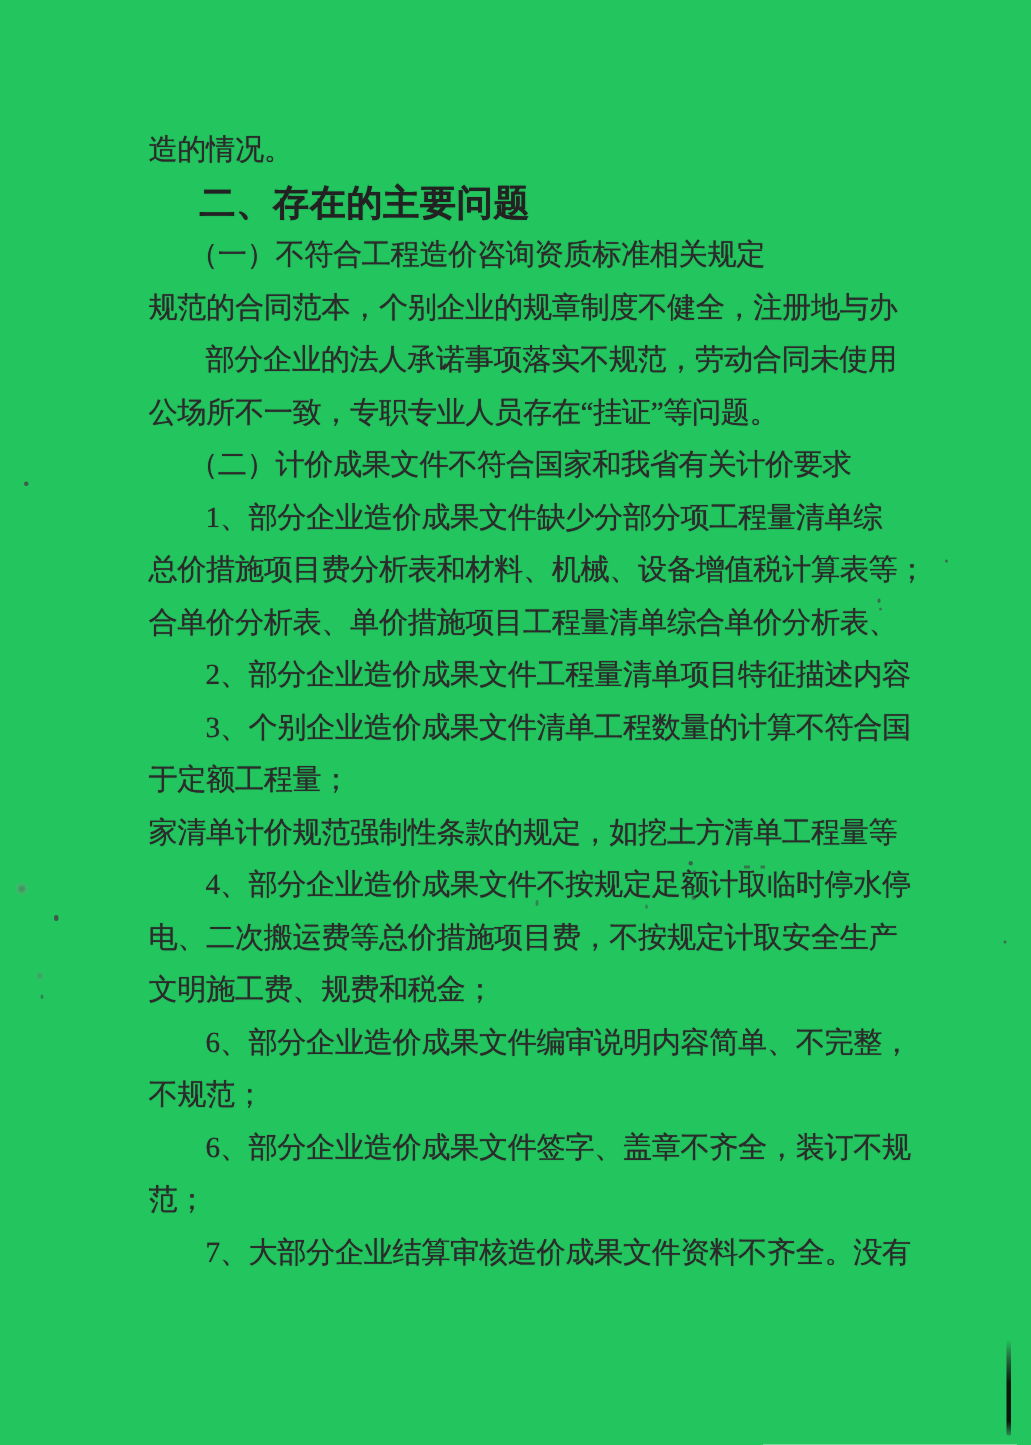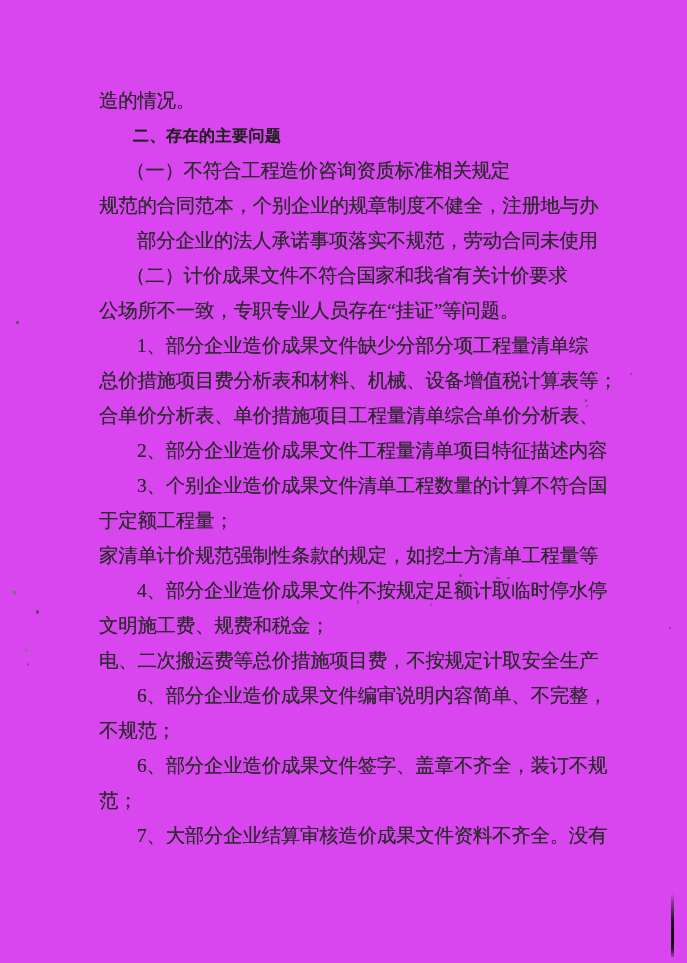--- a/index.html
+++ b/index.html
@@ -10,21 +10,21 @@
     width: 687px;
     height: 963px;
     background: #ffffff;
     position: relative;
     overflow: hidden;
     font-family: "Liberation Serif", serif;
   }
   .page {
     position: absolute;
     inset: 0;
-    background: #d946ef;
+    background: #22c55e;
   }
   .doc-body {
     position: absolute;
     left: 99px;
     top: 83px;
     width: 520px;
   }
   .line {
     height: 35px;
     line-height: 35px;
@@ -32,21 +32,21 @@
     letter-spacing: -0.3px;
     color: #2b2b2b;
     white-space: nowrap;
     text-shadow: 0 0 0.6px rgba(45,45,45,0.75);
   }
   .line.indent-para  { padding-left: 38px; }
   .line.indent-paren { padding-left: 27px; }
   .line.heading {
     font-family: "Liberation Sans", sans-serif;
     font-weight: bold;
-    font-size: 16px;
+    font-size: 24px;
     letter-spacing: 0.5px;
     color: #222222;
     padding-left: 34px;
   }
   
   .speck {
     position: absolute;
     background: #444;
     border-radius: 50%;
   }
@@ -74,32 +74,32 @@
 <body>
 
 <div class="page">
 
   <div class="doc-body" id="doc-body">
       <div class="line">造的情况。</div>
       <div class="line indent-para heading">二、存在的主要问题</div>
       <div class="line indent-paren">（一）不符合工程造价咨询资质标准相关规定</div>
       <div class="line">规范的合同范本，个别企业的规章制度不健全，注册地与办</div>
       <div class="line indent-para">部分企业的法人承诺事项落实不规范，劳动合同未使用</div>
+      <div class="line">公场所不一致，专职专业人员存在“挂证”等问题。</div>
       <div class="line indent-paren">（二）计价成果文件不符合国家和我省有关计价要求</div>
-      <div class="line">公场所不一致，专职专业人员存在“挂证”等问题。</div>
       <div class="line indent-para">1、部分企业造价成果文件缺少分部分项工程量清单综</div>
       <div class="line">总价措施项目费分析表和材料、机械、设备增值税计算表等；</div>
       <div class="line">合单价分析表、单价措施项目工程量清单综合单价分析表、</div>
       <div class="line indent-para">2、部分企业造价成果文件工程量清单项目特征描述内容</div>
       <div class="line indent-para">3、个别企业造价成果文件清单工程数量的计算不符合国</div>
       <div class="line">于定额工程量；</div>
       <div class="line">家清单计价规范强制性条款的规定，如挖土方清单工程量等</div>
       <div class="line indent-para">4、部分企业造价成果文件不按规定足额计取临时停水停</div>
+      <div class="line">电、二次搬运费等总价措施项目费，不按规定计取安全生产</div>
       <div class="line">文明施工费、规费和税金；</div>
-      <div class="line">电、二次搬运费等总价措施项目费，不按规定计取安全生产</div>
       <div class="line indent-para">6、部分企业造价成果文件编审说明内容简单、不完整，</div>
       <div class="line">不规范；</div>
       <div class="line indent-para">6、部分企业造价成果文件签字、盖章不齐全，装订不规</div>
       <div class="line">范；</div>
       <div class="line indent-para">7、大部分企业结算审核造价成果文件资料不齐全。没有</div>
     </div>
 
   <div class="speck" style="left:16px;  top:321px; width:3px; height:3px; opacity:0.8;"></div>
   <div class="smudge" style="left:10px;  top:588px; width:9px; height:9px;"></div>
   <div class="speck" style="left:36px;  top:610px; width:3px; height:4px; opacity:0.85;"></div>

